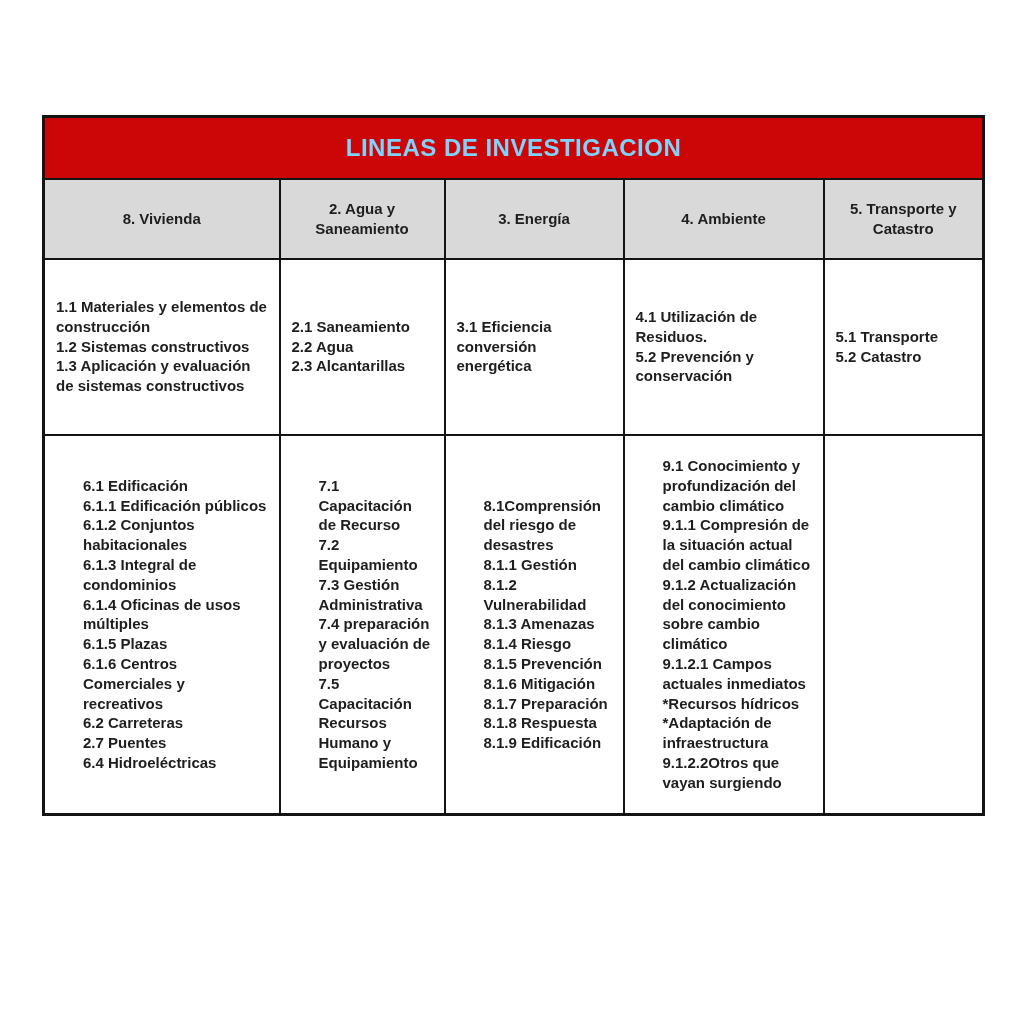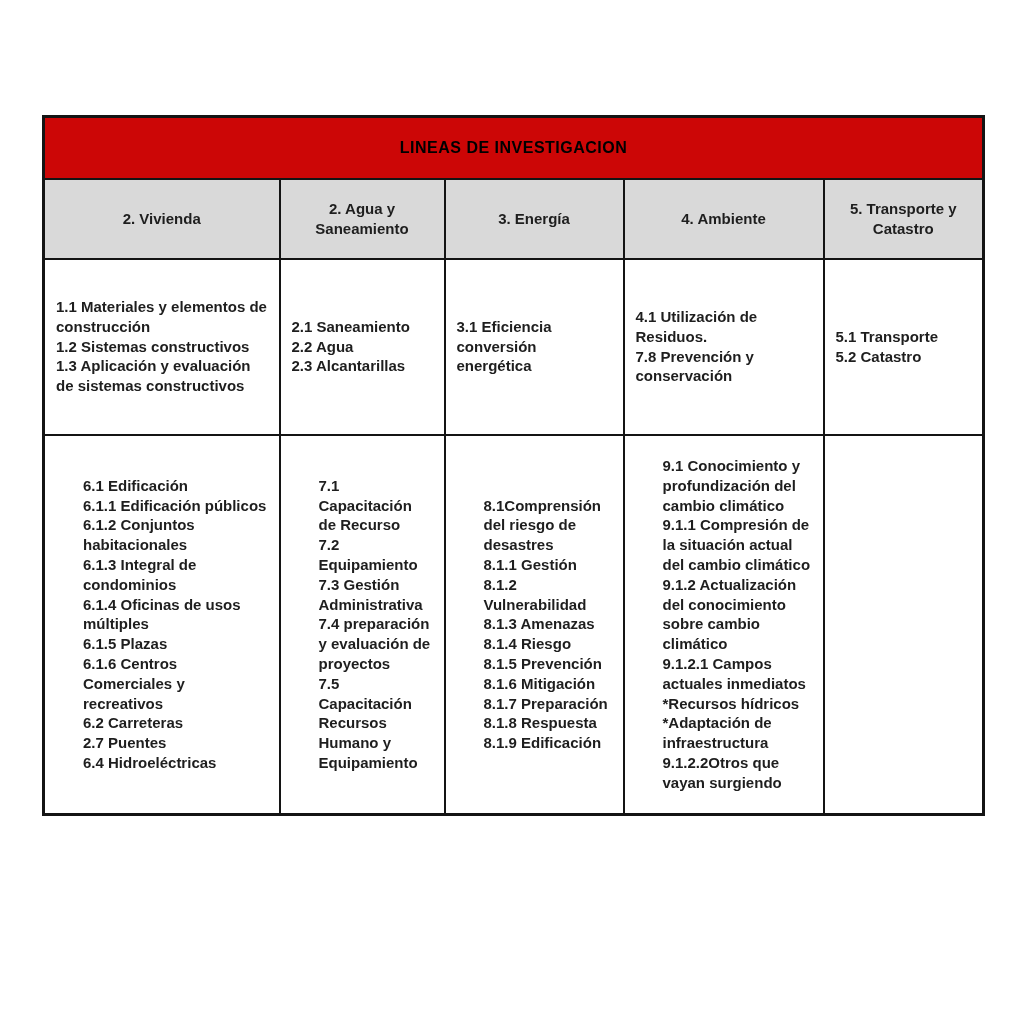--- a/index.html
+++ b/index.html
@@ -23,24 +23,24 @@
   }
   td {
     border: 2px solid #141414;
     font-weight: 700;
     font-size: 15px;
     line-height: 1.32;
     vertical-align: middle;
   }
   td.title-cell {
     background: #cc0606;
-    color: #000000;
+    color: #7dd3fc;
     text-align: center;
     height: 62px;
-    font-size: 16px;
+    font-size: 24px;
     letter-spacing: 0.5px;
   }
   tr.head-row td {
     background: #d9d9d9;
     height: 80px;
   }
   tr.head-row.centered td { text-align: center; padding: 6px 10px; }
   tr.head-row.leftalign td { text-align: left; padding: 6px 12px; }
   tr.body-row td {
     background: #ffffff;
@@ -61,21 +61,21 @@
       <col style="width:165px">
       <col style="width:179px">
       <col style="width:200px">
       <col style="width:160px">
     </colgroup>
     <tbody>
       <tr>
         <td colspan="5" class="title-cell">LINEAS DE INVESTIGACION</td>
       </tr>
       <tr class="head-row centered">
-        <td>2. Vivienda</td>
+        <td>8. Vivienda</td>
         <td>2. Agua y Saneamiento</td>
         <td>3. Energía</td>
         <td>4. Ambiente</td>
         <td>5. Transporte y Catastro</td>
       </tr>
       <tr class="body-row r1">
         <td>
             <div class="cell-line">1.1 Materiales y elementos de construcción</div>
             <div class="cell-line">1.2 Sistemas constructivos</div>
             <div class="cell-line">1.3 Aplicación y evaluación de sistemas constructivos</div>
@@ -83,21 +83,21 @@
         <td>
             <div class="cell-line">2.1 Saneamiento</div>
             <div class="cell-line">2.2 Agua</div>
             <div class="cell-line">2.3 Alcantarillas</div>
           </td>
         <td>
             <div class="cell-line">3.1 Eficiencia conversión energética</div>
           </td>
         <td>
             <div class="cell-line">4.1 Utilización de Residuos.</div>
-            <div class="cell-line">7.8 Prevención y conservación</div>
+            <div class="cell-line">5.2 Prevención y conservación</div>
           </td>
         <td>
             <div class="cell-line">5.1 Transporte</div>
             <div class="cell-line">5.2 Catastro</div>
           </td>
       </tr>
       <tr class="body-row r2">
         <td>
             <div class="cell-line">6.1 Edificación</div>
             <div class="cell-line">6.1.1 Edificación públicos</div>

